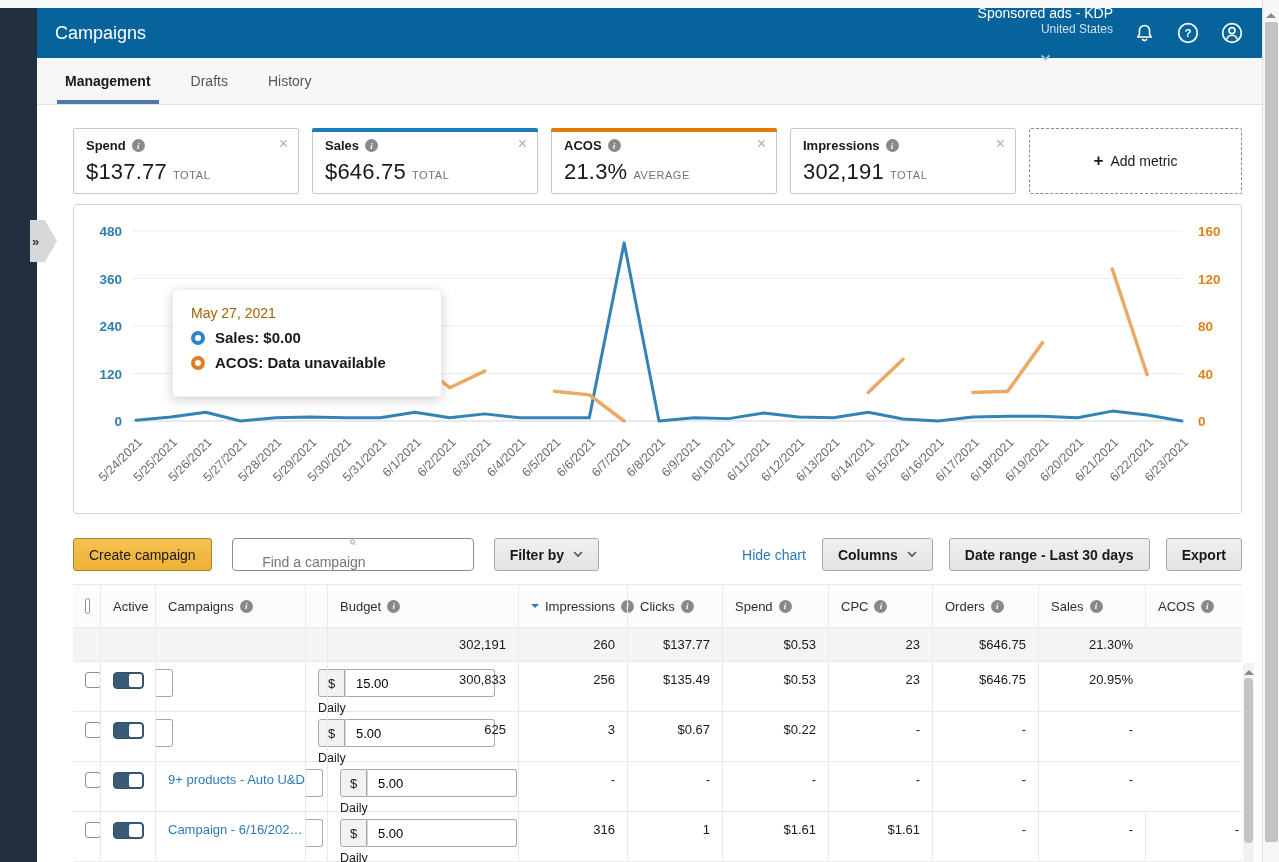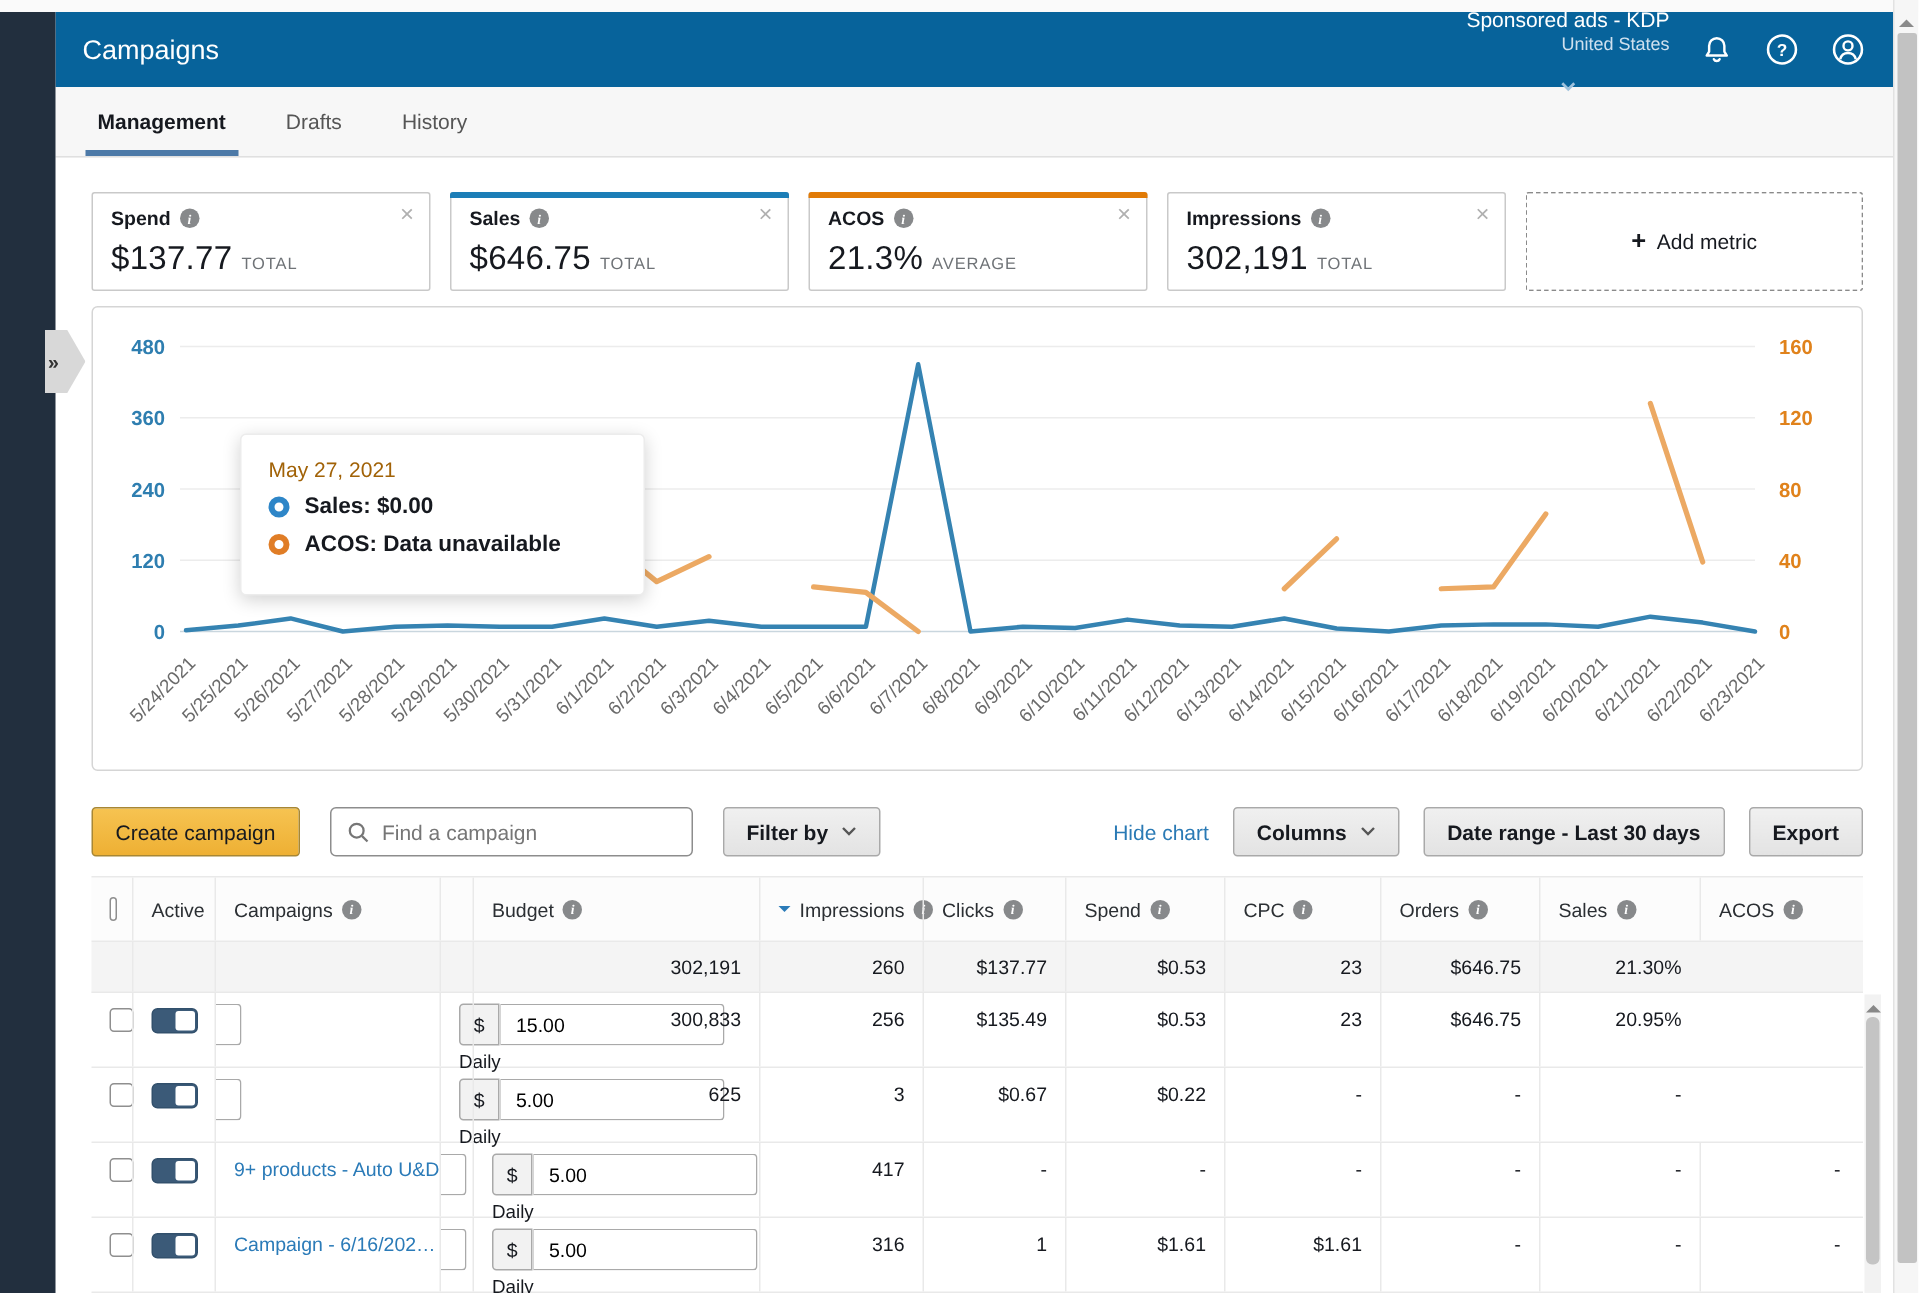--- a/index.html
+++ b/index.html
@@ -28,21 +28,21 @@
   .account-region { font-size:12px; color:#cfe0ee; }
   .chevron-sm { margin-top:10px; }
   .hicon { display:flex; align-items:center; justify-content:center; cursor:pointer; }
 
   
   .tabbar { height:47px; background:#f7f7f7; border-bottom:1px solid #e0e0e0; display:flex; align-items:stretch; padding:0 28px; gap:40px; }
   .tab { font-size:14px; color:#555; display:flex; align-items:center; position:relative; cursor:pointer; }
   .tab.active { font-weight:bold; color:#16191f; }
   .tab.active::after { content:""; position:absolute; left:-8px; right:-8px; bottom:0; height:4px; background:#4d7aa8; }
 
-  .content { padding:0 20px 0 24px; }
+  .content { padding:0 20px 0 36px; }
 
   
   .cards { display:flex; gap:13px; margin-top:23px; }
   .card { width:226px; height:66px; border:1px solid #c9c9c9; border-radius:2px; background:#fff; padding:9px 12px 0 12px; position:relative; }
   .card .accent { display:none; position:absolute; top:-1px; left:-1px; right:-1px; height:4px; border-radius:2px 2px 0 0; }
   .card-label { font-size:13px; font-weight:bold; display:flex; gap:6px; align-items:center; }
   .card-close { position:absolute; top:7px; right:10px; color:#b0b0b0; font-size:16px; line-height:1; cursor:pointer; }
   .card-value-row { margin-top:6px; display:flex; align-items:baseline; gap:6px; }
   .card-value { font-size:22px; font-weight:500; letter-spacing:.2px; }
   .card-suffix { font-size:11px; color:#6f7377; letter-spacing:.6px; }
@@ -61,21 +61,21 @@
     border:1px solid #ececec; border-radius:4px; box-shadow:0 3px 12px rgba(0,0,0,.18); padding:15px 18px; z-index:3; }
   .tt-date { color:#a16207; font-size:14px; }
   .tt-row { display:flex; align-items:center; gap:10px; margin-top:8px; font-size:15px; font-weight:bold; }
   .tt-dot { width:14px; height:14px; border-radius:50%; border:4px solid #999; background:#fff; flex:none; }
 
   
   .toolbar { display:flex; align-items:center; margin-top:24px; gap:20px; }
   .btn { height:33px; border-radius:3px; font-size:14px; display:inline-flex; align-items:center; gap:9px; padding:0 15px; cursor:pointer; font-family:inherit; }
   .btn-primary { background:linear-gradient(#f6c351,#eeb034); border:1px solid #a88734; color:#16191f; }
   .btn-gray { background:linear-gradient(#f0f0f0,#e3e3e3); border:1px solid #a9a9a9; color:#16191f;font-weight:bold; }
-  .search { width:242px; height:33px; border:1px solid #8d8d8d; border-radius:4px; display:flex; align-items:center; padding:0 10px; gap:8px; background:#fff; }
+  .search { width:242px; height:33px; border:1px solid #8d8d8d; border-radius:4px; display:flex; align-items:center; padding:0 10px; gap:8px; background:#fff;flex-direction:column; }
   .search input { border:none; outline:none; flex:1; font-size:14px; font-family:inherit; color:#333; }
   .search input::placeholder { color:#767676; }
   .toolbar-right { margin-left:auto; display:flex; align-items:center; gap:16px; }
   .link { color:#2a7ab5; font-size:14px; text-decoration:none; cursor:pointer; }
 
   
   .table { margin-top:13px; position:relative; font-size:13px; }
   .trow { display:grid; grid-template-columns:27px 55px 150px 22px 191px 109px 95px 106px 104px 106px 107px 106px; }
   .cell { border-left:1px solid #e9e9e9; padding:10px 10px 0 12px; min-height:100%; }
   .cell:first-child { border-left:none; }
@@ -421,21 +421,20 @@
             <div class="cell"><span class="stub"></span></div>
             <div class="cell">
               <div class="budget-wrap">
                 <div class="budget-box">
                   <span class="budget-cur">$</span>
                   <input type="text" value="5.00" style="">
                 </div>
                 <div class="budget-freq">Daily</div>
               </div>
             </div>
-            <div class="cell c-num">417</div>
             <div class="cell c-num">-</div>
             <div class="cell c-num">-</div>
             <div class="cell c-num">-</div>
             <div class="cell c-num">-</div>
             <div class="cell c-num">-</div>
             <div class="cell c-num">-</div>
           </div>
           <div class="trow data-row">
             <div class="cell"><span class="checkbox"></span></div>
             <div class="cell"><span class="toggle"><span class="knob"></span></span></div>

